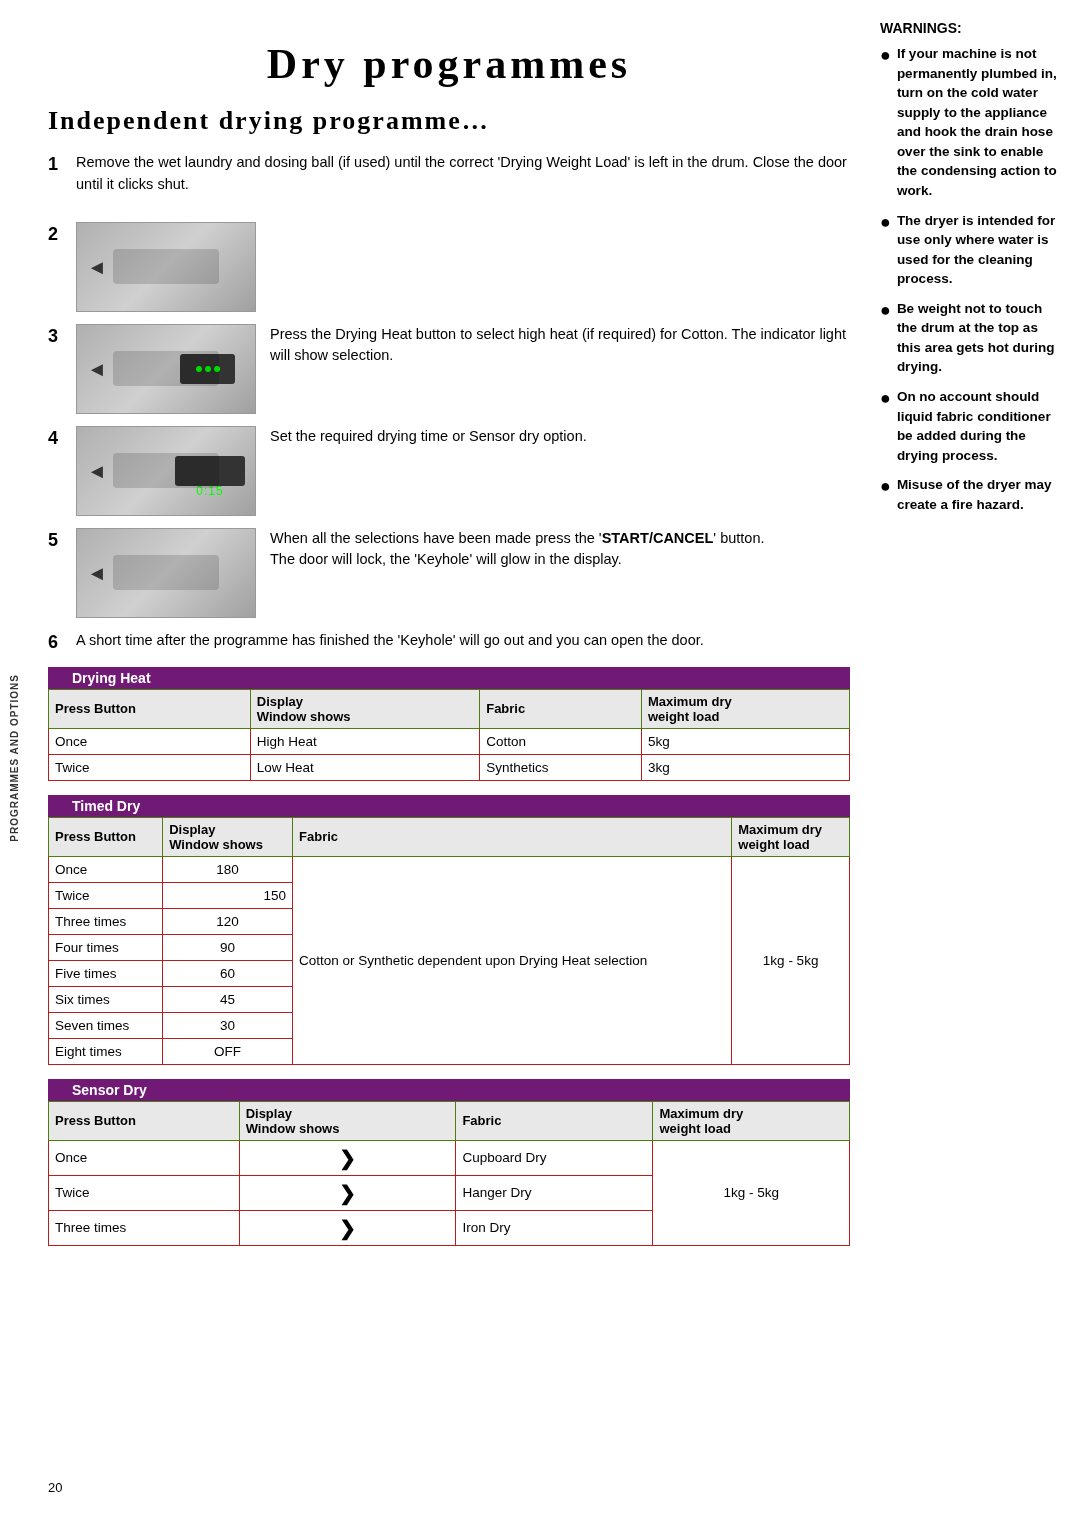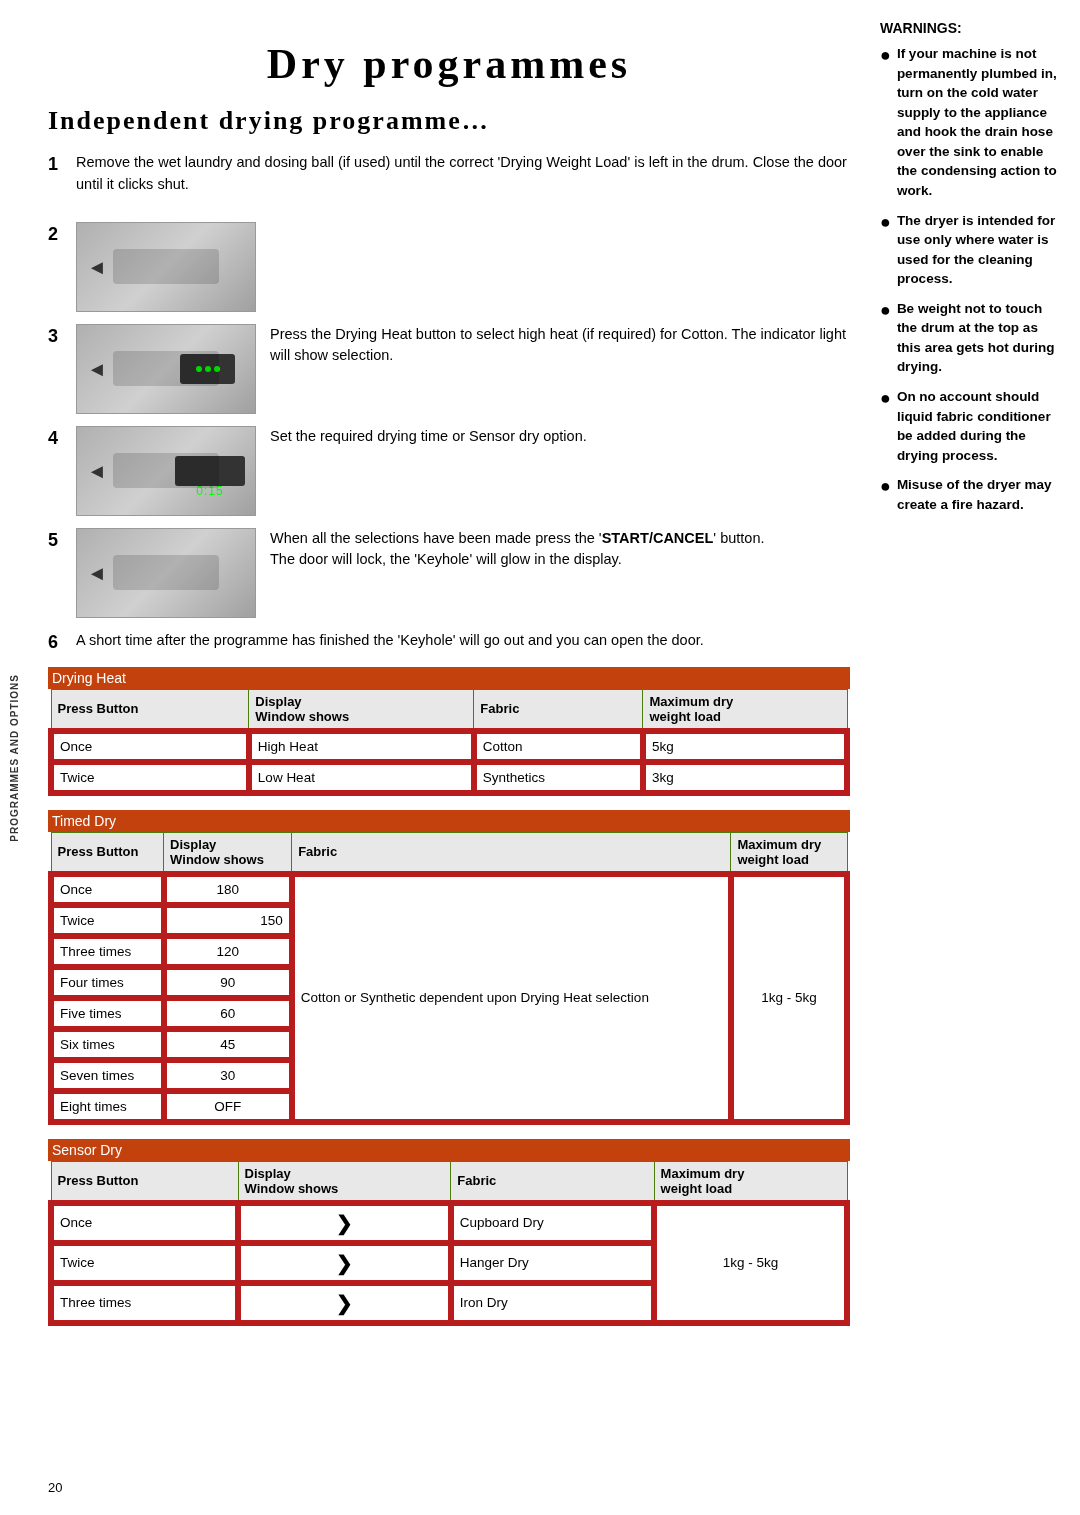--- a/index.html
+++ b/index.html
@@ -125,44 +125,44 @@
       display: flex;
       margin-bottom: 14px;
     }
 
     
     .table-section {
       margin-bottom: 14px;
     }
 
     .table-header {
-      background: #c2410c;
+      background: #701a75;
       color: #fff;
-      font-weight: normal;
-      padding: 3px 4px;
+      font-weight: bold;
+      padding: 3px 24px;
       font-size: 14px;
     }
 
     table {
       width: 100%;
       border-collapse: collapse;
       font-size: 13.5px;
     }
 
     table th {
       background: #e8e8e8;
       border: 1px solid #4d7c0f;
       padding: 4px 6px;
       font-weight: bold;
       text-align: left;
       font-size: 13px;
     }
 
     table td {
-      border: 6px solid #b91c1c;
+      border: 1px solid #b91c1c;
       padding: 5px 6px;
       vertical-align: middle;
     }
 
     .page-number {
       position: absolute;
       bottom: 20px;
       left: 20px;
       font-size: 13px;
     }

